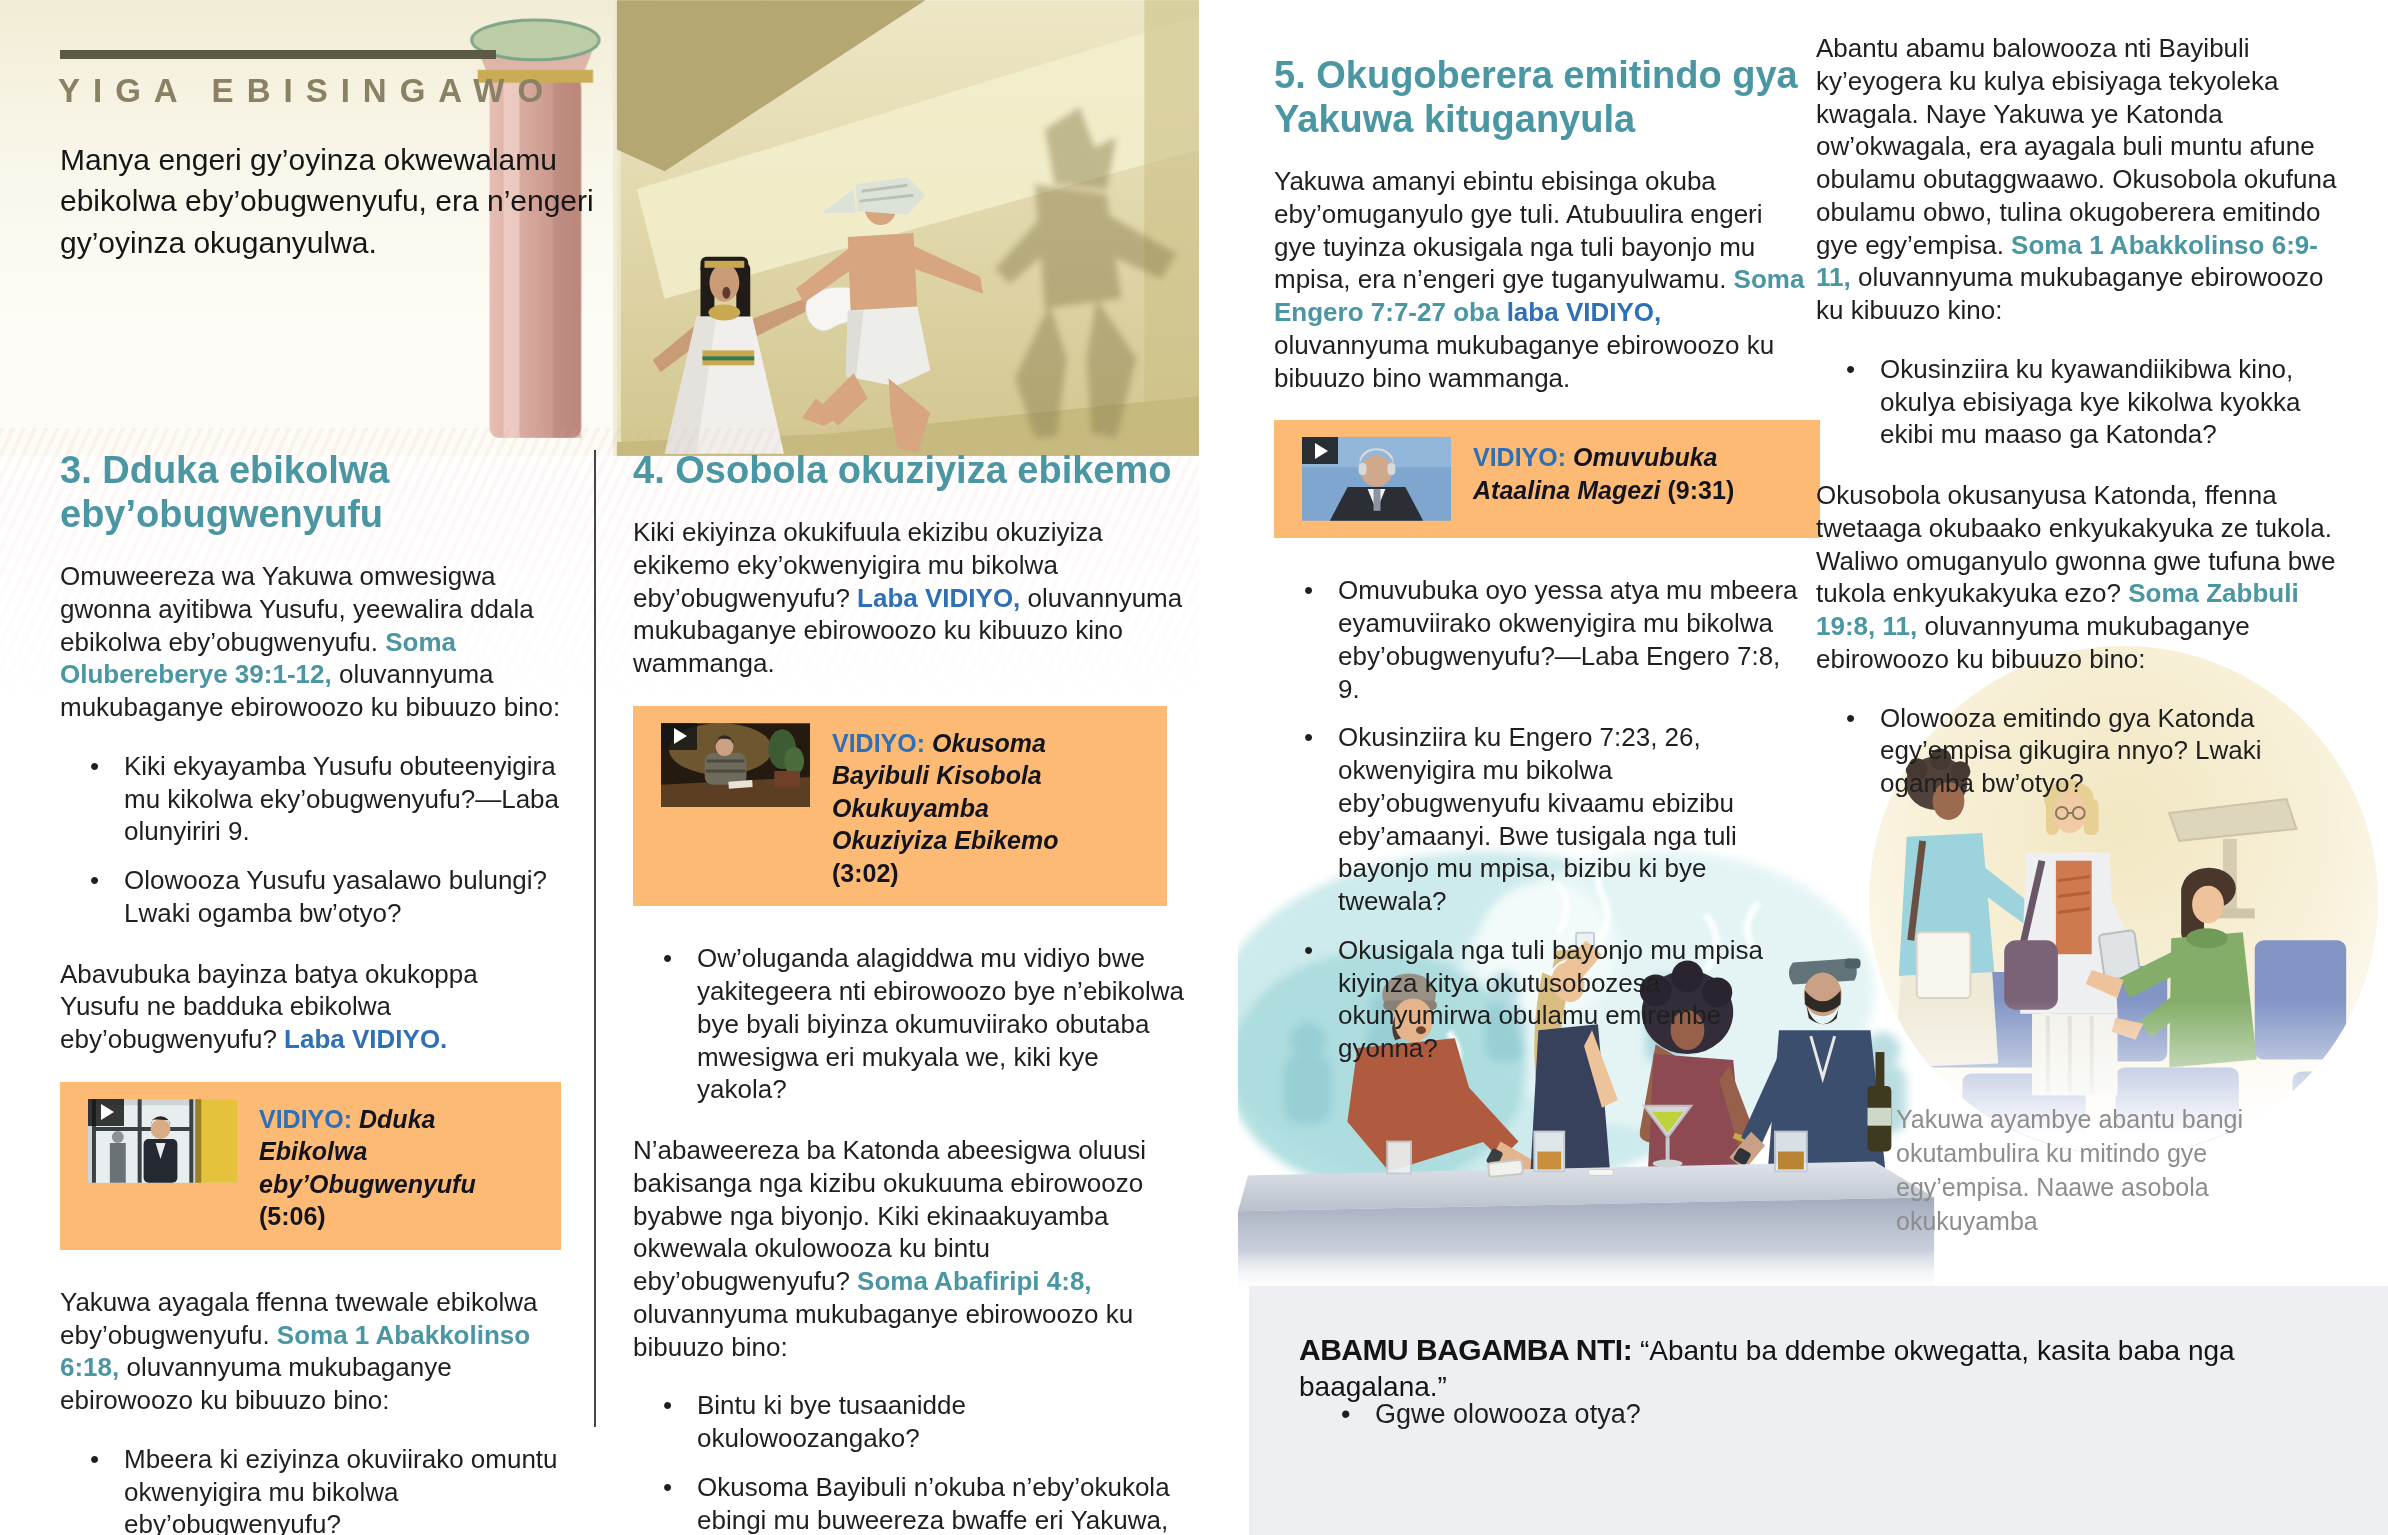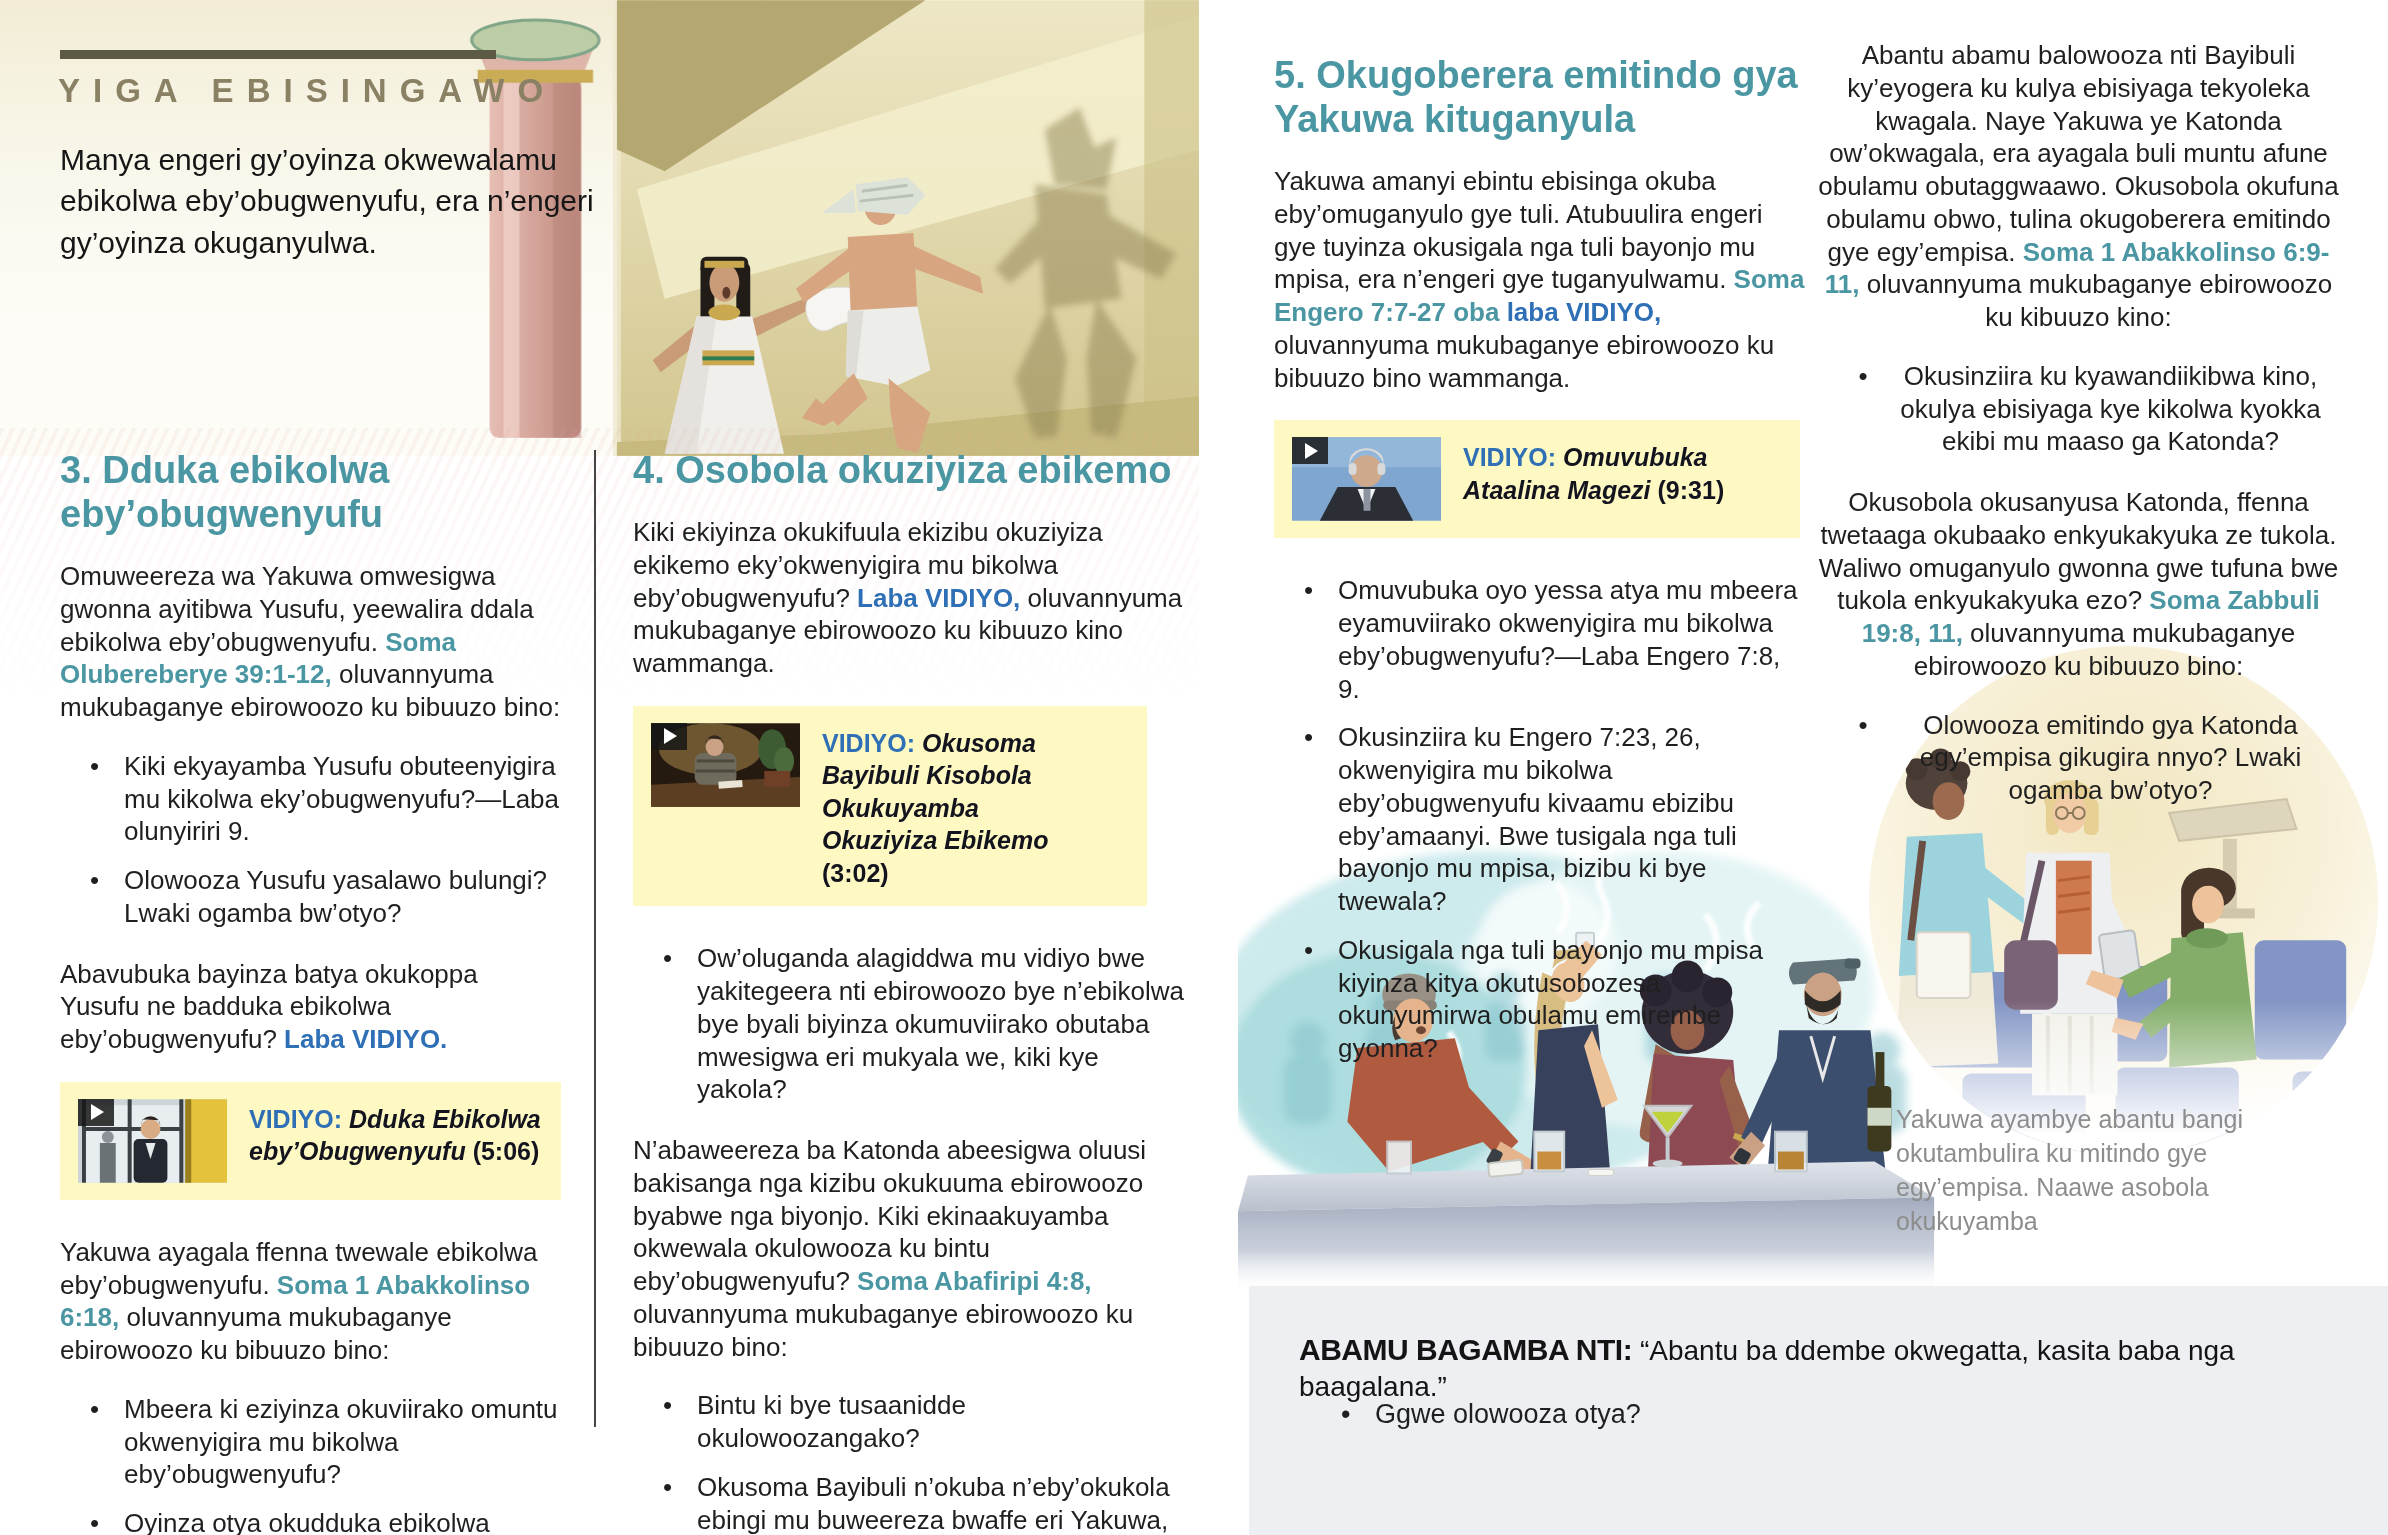--- a/index.html
+++ b/index.html
@@ -14,34 +14,34 @@
   .kicker-bar{left:60px;top:50px;width:436px;height:9px;background:#5c5944;}
   .kicker{left:58px;top:72px;font-size:33px;font-weight:bold;letter-spacing:13px;color:#8a8164;white-space:nowrap;}
   .intro{left:60px;top:139px;width:542px;font-size:30px;line-height:1.38;color:#161616;}
 
   
   .col{position:absolute;}
   .col-l1{left:60px;top:448px;width:501px;}
   .col-l2{left:633px;top:448px;width:555px;}
   .col-divider{left:594px;top:450px;width:2px;height:977px;background:#454545;}
   .col-r1{left:66px;top:53px;width:535px;}
-  .col-r2{left:608px;top:39px;width:525px;text-align:center;}
+  .col-r2{left:608px;top:32px;width:525px;}
 
   h2{font-size:38px;line-height:1.16;color:#4a96a2;font-weight:bold;margin:0 0 24px 0;}
   p{font-size:26px;line-height:1.26;margin:0 0 26px 0;}
   .link-teal{color:#4a96a2;font-weight:bold;cursor:pointer;}
   .link-blue{color:#2e6fb5;font-weight:bold;cursor:pointer;}
   .bullets{margin:0 0 28px 0;}
   .bullet{display:flex;font-size:26px;line-height:1.26;margin:16px 0 0 30px;}
   .bullet .b-dot{flex:none;width:34px;}
   .bullet .b-dot::before{content:"•";font-size:26px;}
   .bullet .b-text{flex:1;}
 
   
-  .video-box{display:flex;gap:22px;background:#fef9c3;padding:17px 18px;margin:6px 0 36px 0;cursor:pointer;}
+  .video-box{display:flex;gap:22px;background:#fdba74;padding:17px 28px;margin:6px 0 36px 0;cursor:pointer;}
   .thumb{position:relative;flex:none;width:149px;height:84px;overflow:hidden;}
   .thumb svg{display:block;}
   .play{position:absolute;left:0;top:0;width:36px;height:27px;background:rgba(22,22,22,.85);
         display:flex;align-items:center;justify-content:center;}
   .play::after{content:"";display:block;width:0;height:0;border-left:13px solid #ffffff;
                border-top:8px solid transparent;border-bottom:8px solid transparent;margin-left:3px;}
   .vlabel{font-size:25px;line-height:1.3;padding-top:4px;}
   .vtag{color:#2e6fb5;font-weight:bold;}
   .vtitle{font-weight:bold;font-style:italic;color:#14141f;}
   .vdur{font-weight:bold;color:#14141f;}

